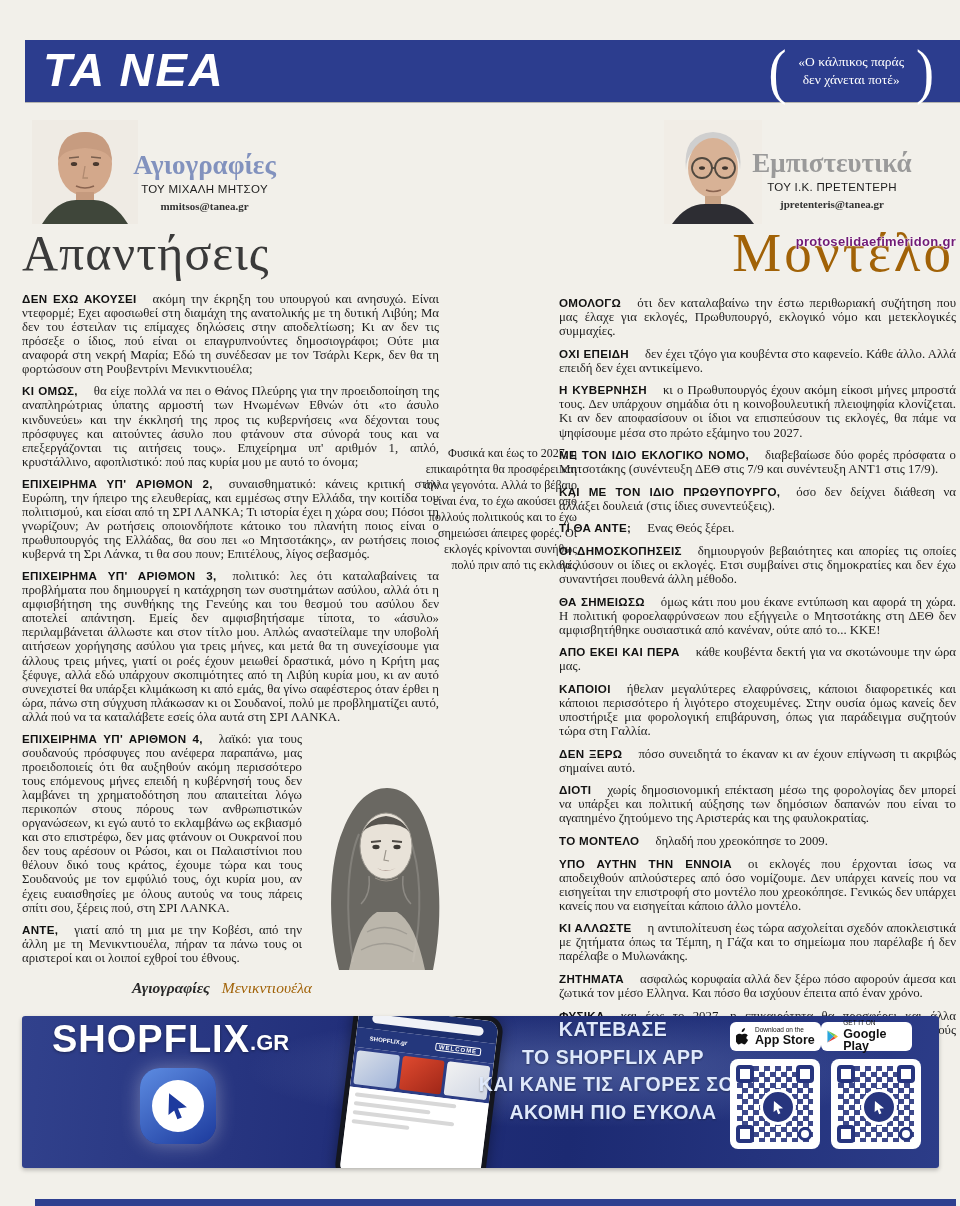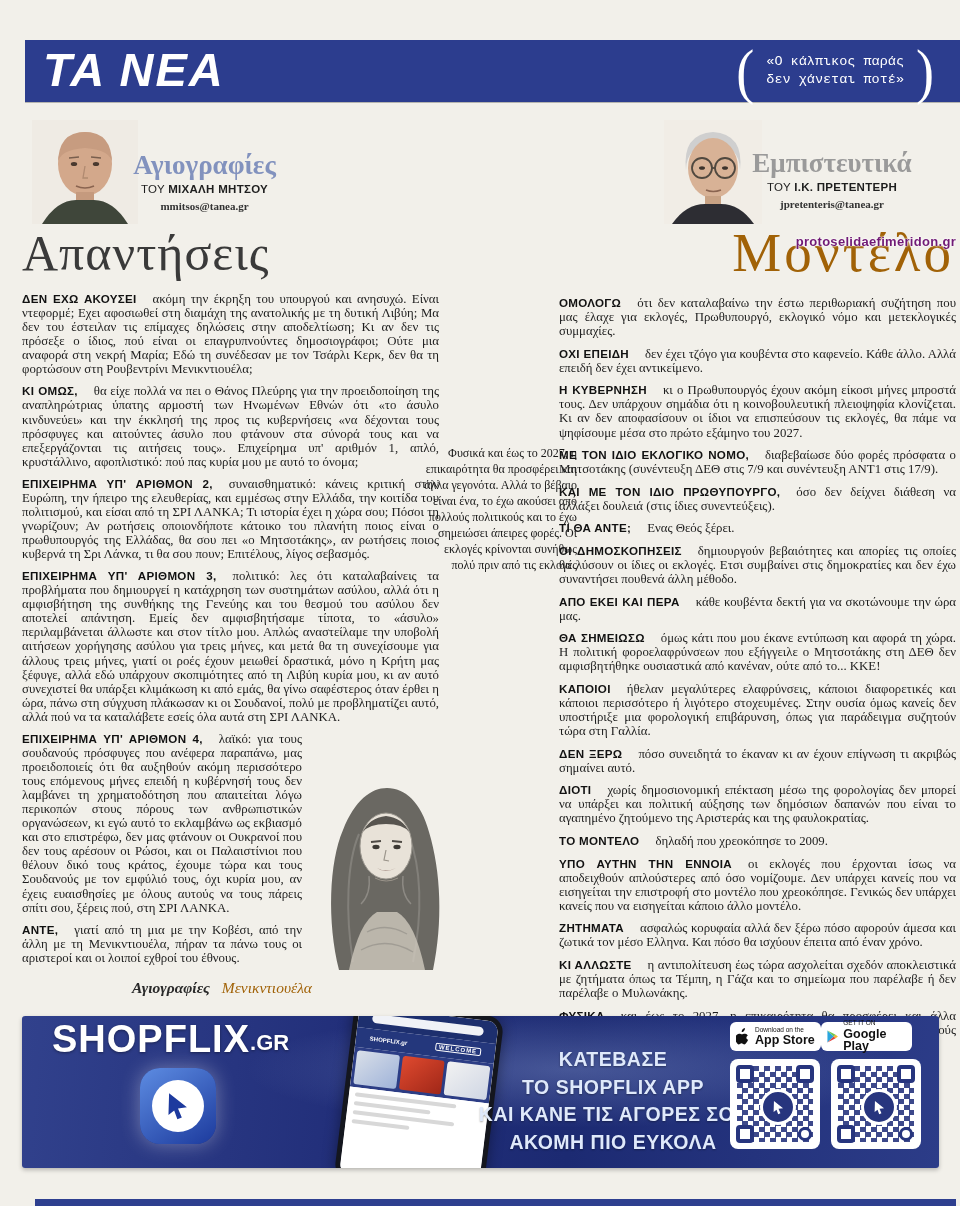--- a/index.html
+++ b/index.html
@@ -4,34 +4,34 @@
 <style>
   html,body { margin:0; padding:0; }
   body { width:960px; height:1206px; background:#e9e7e1; font-family:"Liberation Serif", serif; }
   .page { position:relative; width:960px; height:1206px; background:#f2f0ea; overflow:hidden; }
 
   
   .masthead { position:absolute; left:25px; top:40px; width:927px; height:62px; background:#2c3d8e; box-shadow:0 1px 0 rgba(0,0,0,.25);padding-left:12px; }
   .masthead-logo { position:absolute; left:18px; top:2px; color:#fff; font-family:"Liberation Sans", sans-serif; font-weight:bold; font-style:italic; font-size:47px; letter-spacing:2px; }
   .motto { position:absolute; right:30px; top:0; height:62px; display:flex; align-items:center; gap:12px; color:#fff; }
   .motto .paren { font-size:54px; font-weight:300; line-height:54px; font-family:"Liberation Serif", serif; transform:scaleY(1.15); }
-  .motto-text { text-align:left; font-size:13.5px; line-height:1.3; font-family:Liberation Mono, monospace; }
+  .motto-text { text-align:center; font-size:13.5px; line-height:1.3; font-family:Liberation Serif, serif; }
 
   
   .photo { position:absolute; overflow:hidden; background:#efece6; }
   .photo-left  { left:32px; top:120px; width:106px; height:104px; }
   .photo-right { left:664px; top:120px; width:98px; height:104px; }
   .colhead { position:absolute; text-align:center; }
   .colhead-left  { left:112px; top:152px; width:185px; }
   .colhead-right { left:748px; top:150px; width:168px; }
   .section-title { font-family:Liberation Serif, serif; font-weight:bold; font-size:27px; line-height:1; }
   .section-title.blue { color:#8292be; }
   .section-title.gray { color:#9a9a9a; }
   .byline { margin-top:4px; font-family:"Liberation Sans", sans-serif; font-size:11.5px; color:#1e1e1e; letter-spacing:.3px; }
-  .byline b { font-weight:bold; }
+  .byline b { font-weight:normal; }
   .email { margin-top:5px; font-family:"Liberation Serif", serif; font-weight:bold; font-size:11px; color:#333; }
 
   
   .article-left { position:absolute; left:22px; top:228px; width:417px; }
   .article-left h1 { margin:0 0 14px 0; font-weight:400; font-size:50px; line-height:1; color:#3a3a3a; letter-spacing:1px; }
   .para { margin:0 0 8px 0; font-size:12.8px; line-height:1.1; color:#1d1d1d; text-align:justify; }
   .para .lead { font-family:"Liberation Sans", sans-serif; font-weight:bold; font-size:11.6px; letter-spacing:.3px; margin-right:16px; color:#111; }
   .para.narrow { width:280px; }
   .caption { margin-top:14px; width:400px; text-align:center; font-size:15.5px; font-style:italic; }
   .caption .cap-bold { font-weight:bold; color:#2a2a2a; }
@@ -68,21 +68,21 @@
   .ph-welcome { color:#fff; border:1px solid #fff; border-radius:2px; font-family:"Liberation Sans", sans-serif; font-weight:bold; font-size:6px; padding:0 3px; letter-spacing:1px; }
   .ph-tiles { height:34px; display:flex; gap:3px; padding:3px; background:#2c3d85; }
   .ph-tiles div { flex:1; border-radius:3px; }
   .ph-t1 { background:linear-gradient(135deg,#d9dfe8,#9fb3d9); }
   .ph-t2 { background:linear-gradient(135deg,#e04a2f,#a02718); }
   .ph-t3 { background:linear-gradient(135deg,#f2f2f2,#cfd6e4); }
   .ph-body { flex:1; background:#fff; padding:5px 6px; }
   .ph-line { height:4px; border-radius:2px; background:#d8d8d8; margin-bottom:5px; }
   .ph-line.w60 { width:60%; } .ph-line.w80 { width:80%; } .ph-line.w45 { width:45%; }
 
-  .ad-text { position:absolute; left:452px; top:30px; width:278px; text-align:center; color:#dfe9fb; font-family:"Liberation Sans", sans-serif; font-weight:bold; font-size:19.5px; line-height:1.42; letter-spacing:.5px; text-shadow:0 1px 2px rgba(0,0,0,.35); }
+  .ad-text { position:absolute; left:452px; top:0; width:278px; text-align:center; color:#dfe9fb; font-family:"Liberation Sans", sans-serif; font-weight:bold; font-size:19.5px; line-height:1.42; letter-spacing:.5px; text-shadow:0 1px 2px rgba(0,0,0,.35); }
 
   .store-zone { position:absolute; left:708px; top:6px; width:200px; }
   .badges { display:flex; }
   .badge { width:91px; height:29px; background:#fff; border-radius:6px; display:flex; align-items:center; gap:5px; padding:0 6px; box-sizing:border-box; }
   .badge .btxt { display:flex; flex-direction:column; line-height:1; font-family:"Liberation Sans", sans-serif; color:#111; }
   .badge .small { font-size:6.5px; }
   .badge .big { font-size:12.5px; font-weight:bold; margin-top:1px; }
   .qrs { display:flex; gap:11px; margin-top:8px; }
   .qr { position:relative; width:90px; height:90px; background:#fff; border-radius:8px; overflow:hidden;
         }
@@ -199,29 +199,29 @@
       <h1>Μοντέλο</h1>
       <div class="watermark">protoselidaefimeridon.gr</div>
     </div>
     <p class="para"><b class="lead">ΟΜΟΛΟΓΩ</b><span>ότι δεν καταλαβαίνω την έστω περιθωριακή συζήτηση που μας έλαχε για εκλογές, Πρωθυπουργό, εκλογικό νόμο και μετεκλογικές συμμαχίες.</span></p>
     <p class="para"><b class="lead">ΟΧΙ ΕΠΕΙΔΗ</b><span>δεν έχει τζόγο για κουβέντα στο καφενείο. Κάθε άλλο. Αλλά επειδή δεν έχει αντικείμενο.</span></p>
     <p class="para"><b class="lead">Η ΚΥΒΕΡΝΗΣΗ</b><span>κι ο Πρωθυπουργός έχουν ακόμη είκοσι μήνες μπροστά τους. Δεν υπάρχουν σημάδια ότι η κοινοβουλευτική πλειοψηφία κλονίζεται. Κι αν δεν αποφασίσουν οι ίδιοι να επισπεύσουν τις εκλογές, θα πάμε να ψηφίσουμε μέσα στο πρώτο εξάμηνο του 2027.</span></p>
     <p class="para"><b class="lead">ΜΕ ΤΟΝ ΙΔΙΟ ΕΚΛΟΓΙΚΟ ΝΟΜΟ,</b><span>διαβεβαίωσε δύο φορές πρόσφατα ο Μητσοτάκης (συνέντευξη ΔΕΘ στις 7/9 και συνέντευξη ΑΝΤ1 στις 17/9).</span></p>
     <p class="para"><b class="lead">ΚΑΙ ΜΕ ΤΟΝ ΙΔΙΟ ΠΡΩΘΥΠΟΥΡΓΟ,</b><span>όσο δεν δείχνει διάθεση να αλλάξει δουλειά (στις ίδιες συνεντεύξεις).</span></p>
     <p class="para"><b class="lead">ΤΙ ΘΑ ΑΝΤΕ;</b><span>Ενας Θεός ξέρει.</span></p>
     <p class="para"><b class="lead">ΟΙ ΔΗΜΟΣΚΟΠΗΣΕΙΣ</b><span>δημιουργούν βεβαιότητες και απορίες τις οποίες θα λύσουν οι ίδιες οι εκλογές. Ετσι συμβαίνει στις δημοκρατίες και δεν έχω συναντήσει πουθενά άλλη μέθοδο.</span></p>
+    <p class="para"><b class="lead">ΘΑ ΣΗΜΕΙΩΣΩ</b><span>όμως κάτι που μου έκανε εντύπωση και αφορά τη χώρα. Η πολιτική φοροελαφρύνσεων που εξήγγειλε ο Μητσοτάκης στη ΔΕΘ δεν αμφισβητήθηκε ουσιαστικά από κανέναν, ούτε από το... ΚΚΕ!</span></p>
     <p class="para"><b class="lead">ΑΠΟ ΕΚΕΙ ΚΑΙ ΠΕΡΑ</b><span>κάθε κουβέντα δεκτή για να σκοτώνουμε την ώρα μας.</span></p>
-    <p class="para"><b class="lead">ΘΑ ΣΗΜΕΙΩΣΩ</b><span>όμως κάτι που μου έκανε εντύπωση και αφορά τη χώρα. Η πολιτική φοροελαφρύνσεων που εξήγγειλε ο Μητσοτάκης στη ΔΕΘ δεν αμφισβητήθηκε ουσιαστικά από κανέναν, ούτε από το... ΚΚΕ!</span></p>
     <p class="para"><b class="lead">ΚΑΠΟΙΟΙ</b><span>ήθελαν μεγαλύτερες ελαφρύνσεις, κάποιοι διαφορετικές και κάποιοι περισσότερο ή λιγότερο στοχευμένες. Στην ουσία όμως κανείς δεν υποστήριξε μια φορολογική επιβάρυνση, όπως για παράδειγμα συζητούν τώρα στη Γαλλία.</span></p>
     <p class="para"><b class="lead">ΔΕΝ ΞΕΡΩ</b><span>πόσο συνειδητά το έκαναν κι αν έχουν επίγνωση τι ακριβώς σημαίνει αυτό.</span></p>
     <p class="para"><b class="lead">ΔΙΟΤΙ</b><span>χωρίς δημοσιονομική επέκταση μέσω της φορολογίας δεν μπορεί να υπάρξει και πολιτική αύξησης των δημόσιων δαπανών που είναι το αγαπημένο ζητούμενο της Αριστεράς και της φαυλοκρατίας.</span></p>
     <p class="para"><b class="lead">ΤΟ ΜΟΝΤΕΛΟ</b><span>δηλαδή που χρεοκόπησε το 2009.</span></p>
     <p class="para"><b class="lead">ΥΠΟ ΑΥΤΗΝ ΤΗΝ ΕΝΝΟΙΑ</b><span>οι εκλογές που έρχονται ίσως να αποδειχθούν απλούστερες από όσο νομίζουμε. Δεν υπάρχει κανείς που να εισηγείται την επιστροφή στο μοντέλο που χρεοκόπησε. Γενικώς δεν υπάρχει κανείς που να εισηγείται κάποιο άλλο μοντέλο.</span></p>
+    <p class="para"><b class="lead">ΚΙ ΑΛΛΩΣΤΕ</b><span>η αντιπολίτευση έως τώρα ασχολείται σχεδόν αποκλειστικά με ζητήματα όπως τα Τέμπη, η Γάζα και το σημείωμα που παρέλαβε ή δεν παρέλαβε ο Μυλωνάκης.</span></p>
     <p class="para"><b class="lead">ΖΗΤΗΜΑΤΑ</b><span>ασφαλώς κορυφαία αλλά δεν ξέρω πόσο αφορούν άμεσα και ζωτικά τον μέσο Ελληνα. Και πόσο θα ισχύουν έπειτα από έναν χρόνο.</span></p>
-    <p class="para"><b class="lead">ΚΙ ΑΛΛΩΣΤΕ</b><span>η αντιπολίτευση έως τώρα ασχολείται σχεδόν αποκλειστικά με ζητήματα όπως τα Τέμπη, η Γάζα και το σημείωμα που παρέλαβε ή δεν παρέλαβε ο Μυλωνάκης.</span></p>
     <p class="para"><b class="lead">ΦΥΣΙΚΑ</b><span>και έως το 2027, η επικαιρότητα θα προσφέρει και άλλα γεγονότα. Αλλά το βέβαιο είναι ένα, το έχω ακούσει από πολλούς πολιτικούς και το έχω σημειώσει άπειρες φορές.</span></p>
     <p class="para"><b class="lead">ΟΙ ΕΚΛΟΓΕΣ</b><span>κρίνονται συνήθως πολύ πριν από τις εκλογές.</span></p>
   </div>
 
   <div class="ad">
     <div class="shopflix-logo">
       <span>SHOPFLIX</span><span class="tld">.GR</span>
     </div>
     <div class="app-icon">
       <div class="disc">

